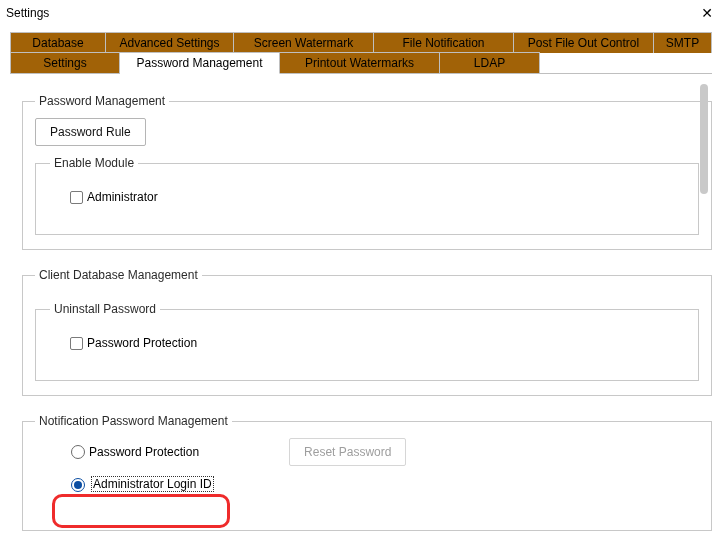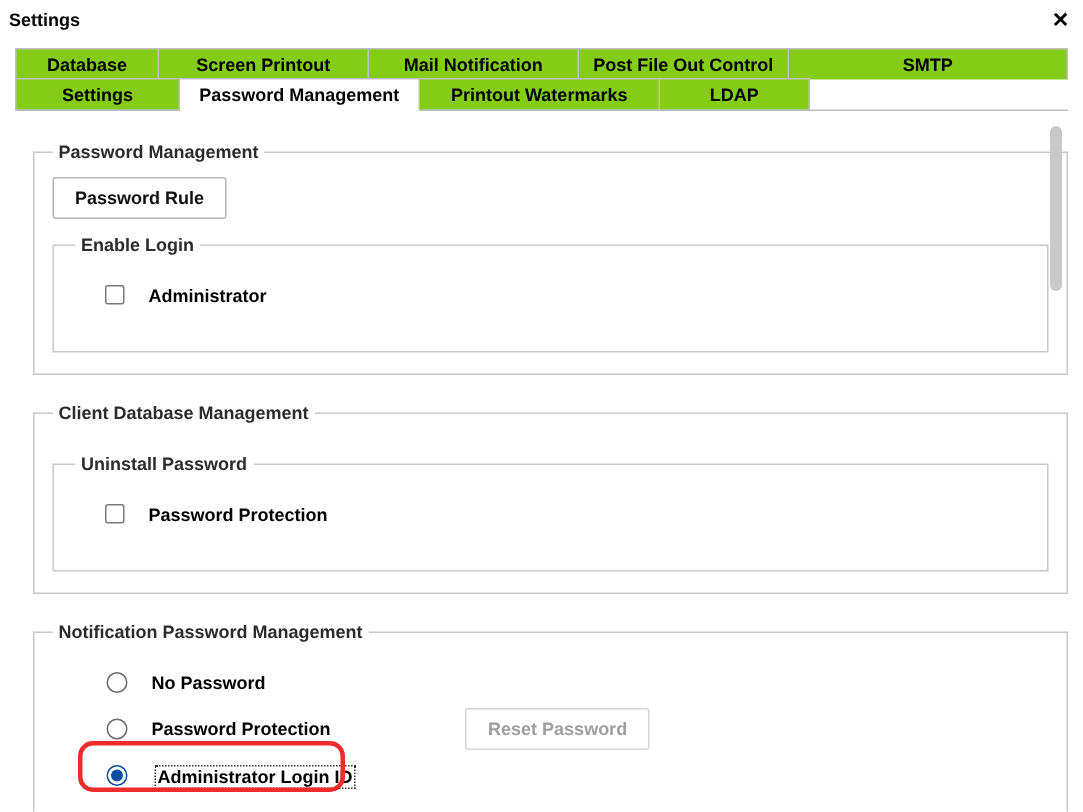--- a/index.html
+++ b/index.html
@@ -1,15 +1,15 @@
 <!DOCTYPE html>
 <html><head>
 <meta charset="utf-8">
 <style>
-  * { box-sizing: border-box; font-weight: bold; }
+  * { box-sizing: border-box; }
   html, body { margin: 0; padding: 0; }
   body {
     font-family: "Segoe UI", Tahoma, sans-serif;
     font-size: 12px;
     background: #fff;
     color: #000;
     width: 722px;
     height: 541px;
     overflow: hidden;
     position: relative;
@@ -31,21 +31,21 @@
   .tabrow-outer {
     padding: 6px 10px 0 10px;
   }
   .tabrow {
     display: flex;
     width: 100%;
   }
   .tab {
     border: 1px solid #bfbfbf;
     border-bottom: 1px solid #bfbfbf;
-    background: #84cc16;
+    background: #a16207;
     padding: 3px 4px 3px 4px;
     text-align: center;
     font-size: 12px;
     cursor: default;
     min-width: 0;
   }
   .tabrow.row1 .tab { border-bottom: none; }
   .tab.active {
     border: 1px solid #bfbfbf;
     border-bottom: 1px solid #fff;
@@ -110,22 +110,22 @@
     color: #111;
     border-radius: 2px;
   }
   .btn.disabled {
     color: #9e9e9e;
     border-color: #d6d6d6;
   }
 
   .chk-row, .rad-row {
     display: flex;
-    align-items: flex-start;
-    gap: 16px;
+    align-items: flex-end;
+    gap: 4px;
     margin: 8px 0 8px 22px;
     font-size: 12px;
   }
   .chk-row { margin-left: 20px; }
   .rad-row { margin-left: 36px; }
 
   input[type="checkbox"].chk {
     width: 13px; height: 13px;
     appearance: none;
     border: 1px solid #7a7a7a;
@@ -181,41 +181,42 @@
 <body>
 
 <div class="titlebar">
   <span class="title">Settings</span>
   <span class="close-icon">✕</span>
 </div>
 
 <div class="tabrow-outer">
   <div class="tabrow row1">
     <div class="tab" style="flex:0 0 96px">Database</div>
-    <div class="tab" style="flex:0 0 140px">Screen Printout</div>
-    <div class="tab" style="flex:0 0 140px">Mail Notification</div>
+    <div class="tab" style="flex:0 0 128px">Advanced Settings</div>
+    <div class="tab" style="flex:0 0 140px">Screen Watermark</div>
+    <div class="tab" style="flex:0 0 140px">File Notification</div>
     <div class="tab" style="flex:0 0 140px">Post File Out Control</div>
     <div class="tab" style="flex:1 1 auto">SMTP</div>
   </div>
   <div class="tabrow row2">
     <div class="tab" style="flex:0 0 110px">Settings</div>
     <div class="tab active" style="flex:0 0 160px">Password Management</div>
     <div class="tab" style="flex:0 0 160px">Printout Watermarks</div>
     <div class="tab" style="flex:0 0 100px">LDAP</div>
   </div>
 </div>
 
 <div class="content-wrap">
   <div class="scroll-area pm-wrap">
 
     <fieldset class="group">
       <legend>Password Management</legend>
       <button class="btn">Password Rule</button>
       <fieldset class="inner">
-        <legend>Enable Login</legend>
+        <legend>Enable Module</legend>
         <label class="chk-row">
           <input type="checkbox" class="chk" style="">
           <span>Administrator</span>
         </label>
       </fieldset>
     </fieldset>
 
     <fieldset class="group">
       <legend>Client Database Management</legend>
       <fieldset class="inner" style="">
@@ -223,24 +224,20 @@
         <label class="chk-row">
           <input type="checkbox" class="chk" style="">
           <span>Password Protection</span>
         </label>
       </fieldset>
     </fieldset>
 
     <fieldset class="group admin-rows" style="margin-bottom:0; padding-bottom:28px">
       <legend>Notification Password Management</legend>
 
-      <label class="rad-row">
-        <input type="radio" name="apm" class="rad" style="">
-        <span>No Password</span>
-      </label>
 
       <div class="reset-wrap">
         <label class="rad-row" style="margin-top:6px; margin-bottom:6px;">
           <input type="radio" name="apm" class="rad" style="">
           <span>Password Protection</span>
         </label>
         <div class="spacer" style="flex:0 0 90px"></div>
         <button class="btn disabled">Reset Password</button>
       </div>
 

